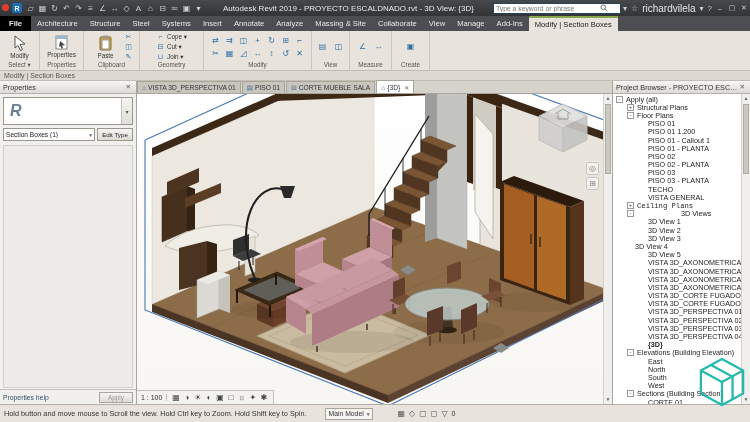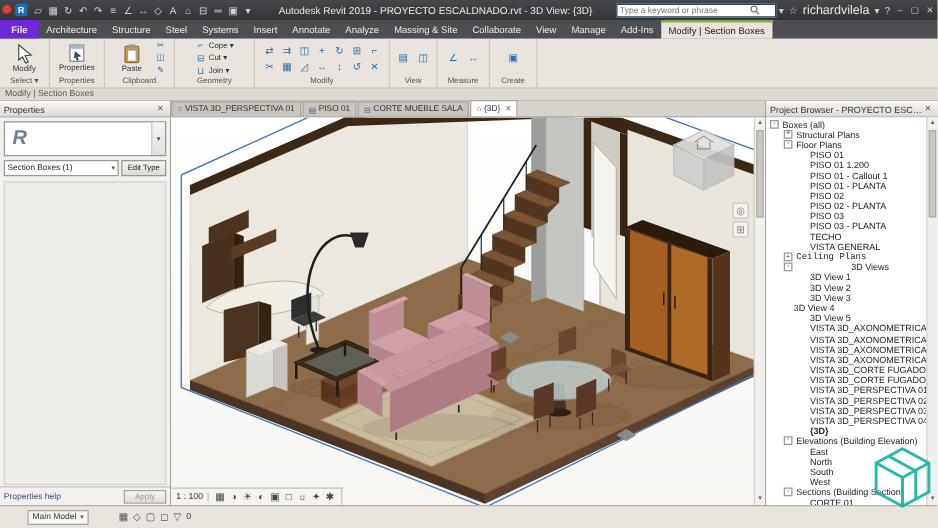--- a/index.html
+++ b/index.html
@@ -15,21 +15,21 @@
   .qat-ic{display:inline-block;min-width:11px;text-align:center;font-size:8px;color:#cfd3d6;cursor:default;}
   #tb-title{flex:1;text-align:center;font-size:8px;color:#e9e9e9;white-space:nowrap;overflow:hidden;}
   #tb-search{display:flex;align-items:center;background:#fff;border:1px solid #23435f;height:11px;width:128px;padding:0 2px;}
   #tb-search input{border:none;outline:none;width:104px;font-size:6.8px;color:#666;font-family:inherit;}
   .tb-ic{font-size:8px;color:#c9cdd0;margin:0 2px;}
   #tb-user{font-size:10px;color:#e5e5e5;margin:0 2px;white-space:nowrap;}
   .winbtn{width:12px;text-align:center;font-size:7px;color:#cfcfcf;}
   
   #rtabs{position:absolute;left:0;top:16px;width:750px;height:15px;background:#4c4e51;display:flex;align-items:flex-end;}
   .rtab{font-size:7.6px;color:#e8e8e8;padding:2px 6px 2px;height:15px;display:flex;align-items:center;white-space:nowrap;}
-  .rtab.file{background:#6d28d9;font-weight:bold;padding:2px 9px;}
+  .rtab.file{background:#000000;font-weight:bold;padding:2px 9px;}
   .rtab.active{background:#e8e4dd;color:#222;border-top:2px solid #8aa64d;}
   
   #ribbon{position:absolute;left:0;top:31px;width:750px;height:40px;background:#e8e4dd;
     border-bottom:1px solid #c2bdb4;display:flex;}
   .rpanel{height:100%;display:flex;flex-direction:column;border-right:1px solid #cdc8bf;padding:1px 2px 0;}
   .rpanel .pbody{flex:1;display:flex;align-items:center;justify-content:center;gap:2px;}
   .rpanel .plabel{height:9px;font-size:6.3px;color:#57544e;text-align:center;white-space:nowrap;}
   .bigbtn{display:flex;flex-direction:column;align-items:center;justify-content:center;width:32px;cursor:default;}
   .bigbtn .blabel{font-size:6.3px;color:#333;margin-top:1px;white-space:nowrap;}
   .smallcol{display:flex;flex-direction:column;gap:1px;}
@@ -594,21 +594,21 @@
 <div id="browser" class="sidepanel">
   <div class="p-head">
     <span class="grow">Project Browser - PROYECTO ESCALDNADO.rvt</span>
     <span class="xbtn">✕</span>
   </div>
   <div id="pb-body">
     <div id="pb-tree">
 
     <div class="tree-row" style="padding-left: 3px;">
           <span class="twisty">-</span>
-          <span>Boxes (all)</span>
+          <span>Apply (all)</span>
         </div>
         <div class="tree-row" style="padding-left: 14px;">
           <span class="twisty">+</span>
           <span>Structural Plans</span>
         </div>
         <div class="tree-row" style="padding-left: 14px;">
           <span class="twisty">-</span>
           <span>Floor Plans</span>
         </div>
         <div class="tree-row" style="padding-left: 25px;">
@@ -755,20 +755,21 @@
     <div class="pb-scroll">
       <span class="scr-arrow">▲</span>
       <span class="scr-thumb"></span>
       <span class="scr-fill"></span>
       <span class="scr-arrow">▼</span>
     </div>
   </div>
 </div>
 
 <div id="statusbar">
+  <span id="status-msg">Hold button and move mouse to Scroll the view. Hold Ctrl key to Zoom. Hold Shift key to Spin.</span>
   <div id="mm-group">
     <div id="mm-select">
       <span>Main Model</span>
       <span style="font-size:5.5px;color:#555">▾</span>
     </div>
   </div>
   <div id="sb-icons">
     <span style="display:flex;gap:4px">
 
     <span class="sb-ic">▦</span>

